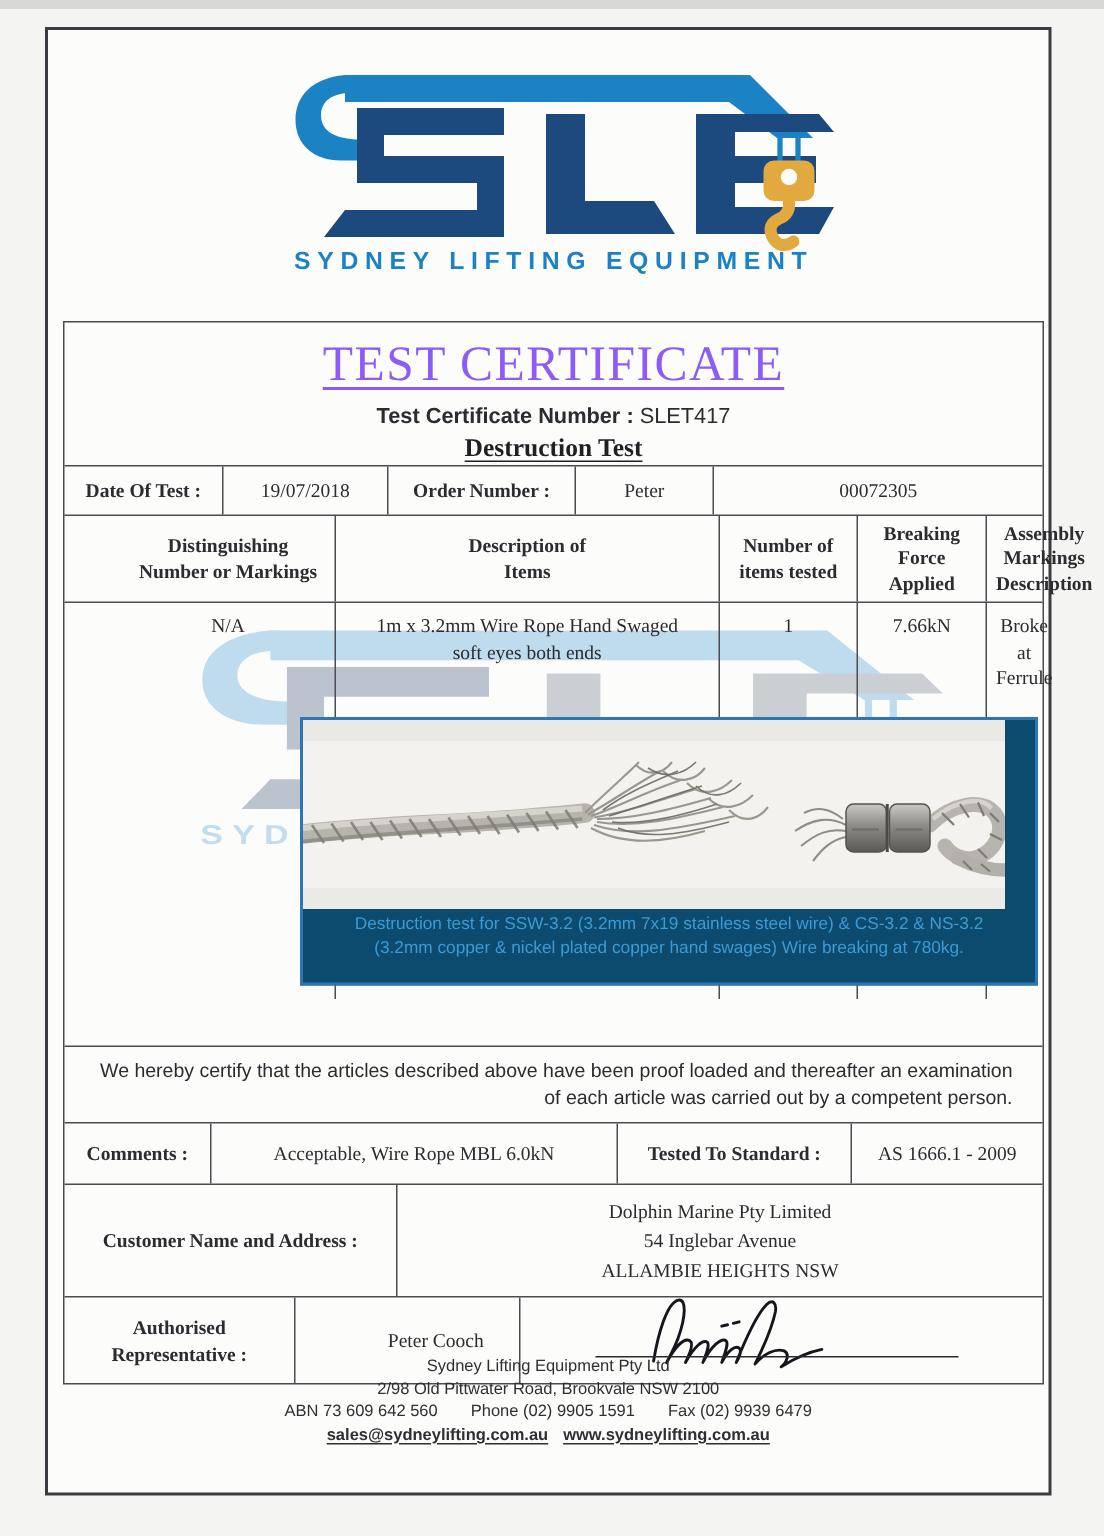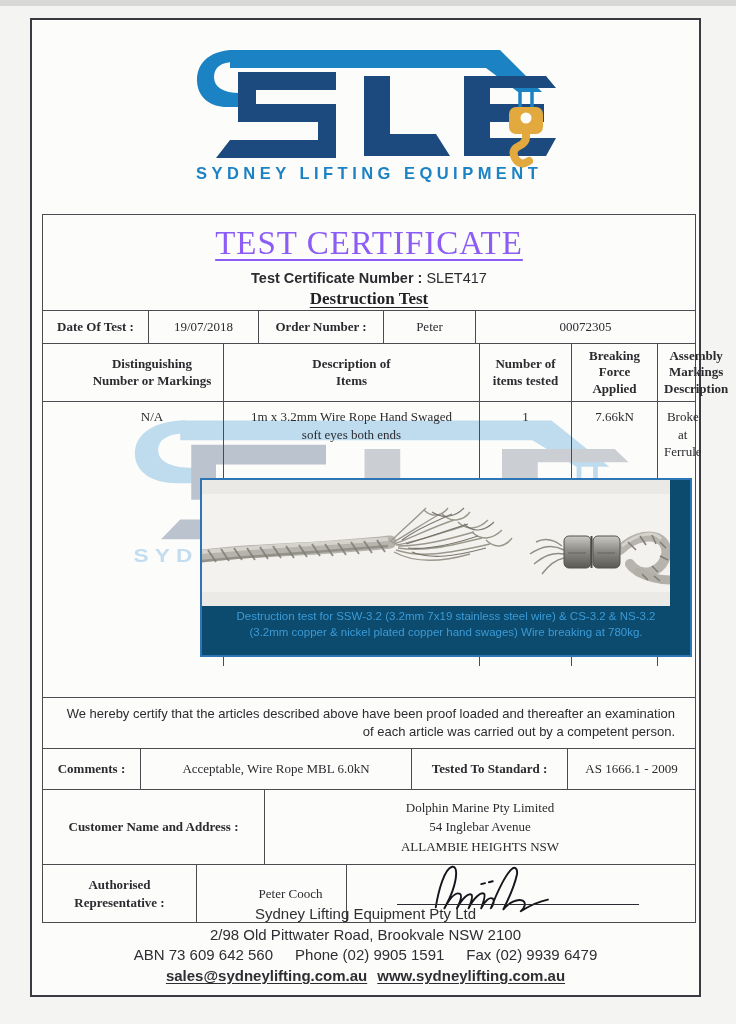--- a/index.html
+++ b/index.html
@@ -66,21 +66,21 @@
   .photo-box {
     position:absolute; left:168px; top:458px; width:492px; height:179px;
     border:2px solid #2e75b6; background:#0c4a6e; z-index:5;
   }
   .photo-svg { display:block; width:468px; height:126px; }
   .caption {
     color:#3b9bd6; font-size:11.5px; line-height:1.4; text-align:center;
     padding:2px 18px 0 18px;
   }
   
-  .footer { position:absolute; left:0; top:884px; width:100%; text-align:center; font-size:15px; line-height:1.38; color:#2e2e33; z-index:2; }
+  .footer { position:absolute; left:0; top:884px; width:100%; text-align:center; font-size:11px; line-height:1.38; color:#2e2e33; z-index:2; }
   .footer .gap { margin-left:22px; }
   .footer a { color:#2e2e33; text-decoration:underline; text-underline-offset:2px;font-weight:bold; }
   .flink { margin:0 5px; }
 </style>
 </head>
 <body>
 
 <div class="scan-strip"></div>
 
 <div class="page">

